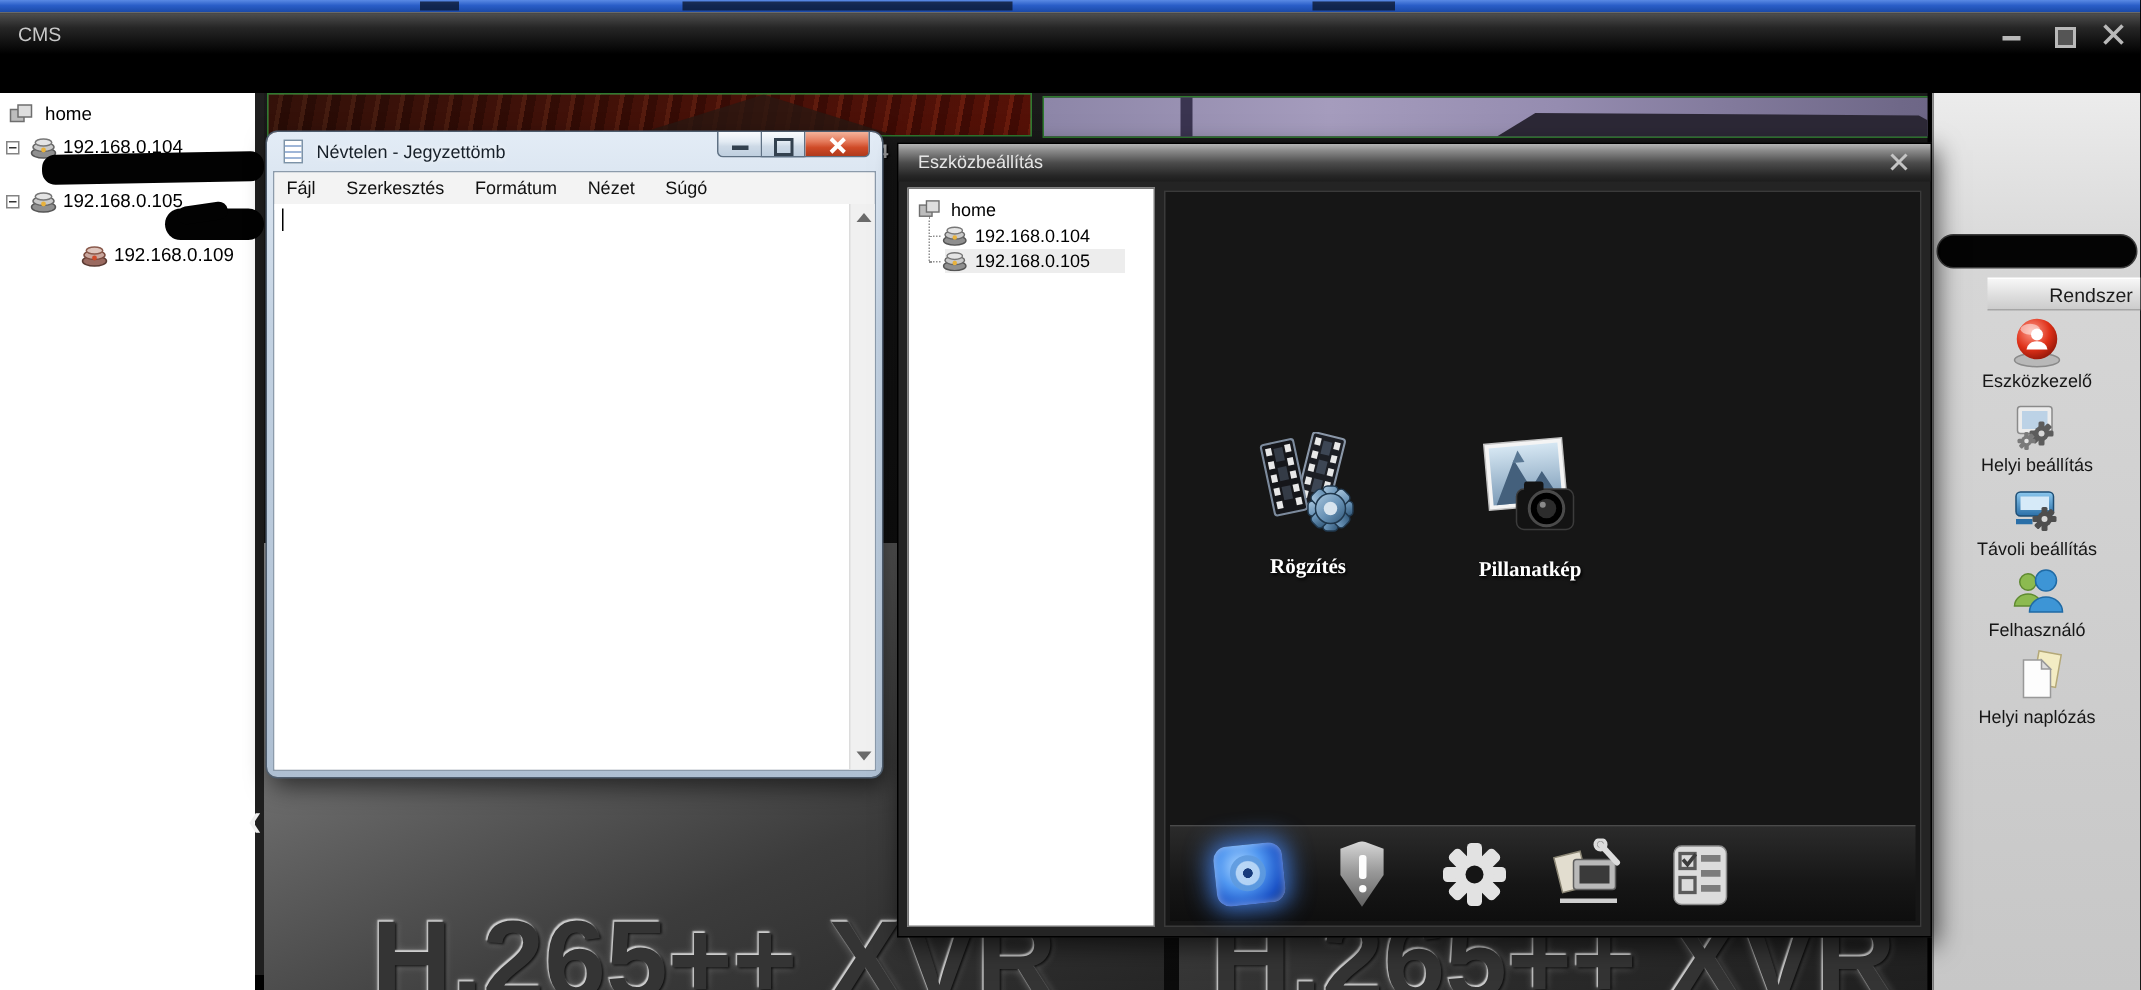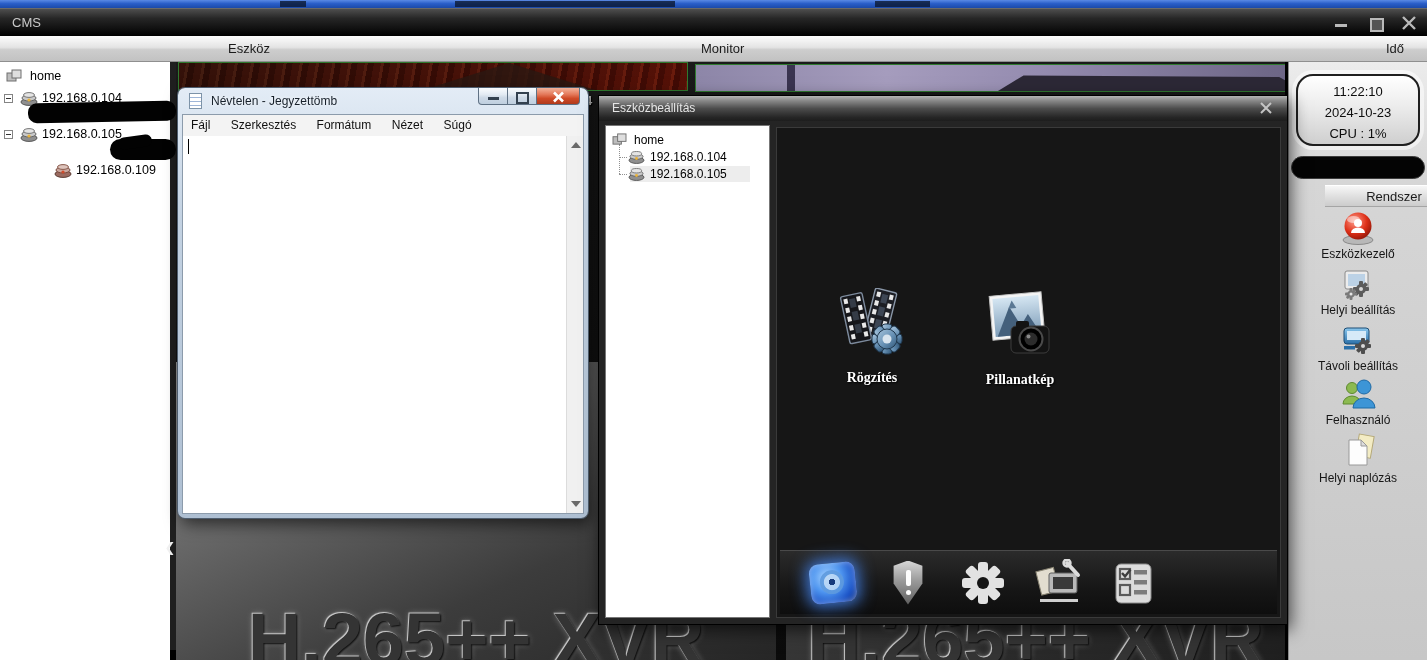--- a/index.html
+++ b/index.html
@@ -161,25 +161,20 @@
       <div class="wc wc-min"></div>
       <div class="wc wc-max"></div>
       <div class="wc wc-close">
         <svg width="16" height="14" viewBox="0 0 16 14">
             <path d="M2 1 L14 13 M14 1 L2 13" stroke="#b9b9b9" stroke-width="2.4"></path>
           </svg>
       </div>
     </div>
   </div>
 
-  <div class="tabbar">
-    <span class="tab tab-eszkoz">Eszköz</span>
-    <span class="tab tab-monitor">Monitor</span>
-    <span class="tab tab-ido">Idő</span>
-  </div>
 
   <div class="sidebar">
     <div class="trow" style="left:6px;top:6px;">
       <svg width="16" height="14" viewBox="0 0 16 14" style="position:absolute;top:1px;">
         <rect x="1" y="4" width="9" height="8" fill="#bdbdbd" stroke="#6e6e6e"></rect>
         <rect x="6" y="1" width="9" height="8" fill="#dedede" stroke="#6e6e6e"></rect>
       </svg>
       <span class="lbl" style="left:24px;">home</span>
     </div>
 
@@ -443,25 +438,20 @@
             <rect x="11" y="26" width="10" height="10" fill="none" stroke="#5a5a5a" stroke-width="2.2"></rect>
             <rect x="25" y="21" width="13" height="4.5" fill="#7c7c7c"></rect>
             <rect x="25" y="31" width="13" height="4.5" fill="#7c7c7c"></rect>
           </svg>
         </div>
       </div>
     </div>
   </div>
 
   <div class="rsidebar">
-    <div class="clock-panel">
-      <div>11:22:10</div>
-      <div>2024-10-23</div>
-      <div>CPU : 1%</div>
-    </div>
     <div class="redact-pill"></div>
     <div class="sys-header">Rendszer</div>
 
     <div class="sys-item si-0">
       <svg class="ic" width="40" height="36" viewBox="0 0 40 36">
         <defs>
           <radialGradient id="redg" cx=".38" cy=".32" r=".8">
             <stop offset="0" stop-color="#ff9d8c"></stop>
               <stop offset=".55" stop-color="#de3018"></stop>
               <stop offset="1" stop-color="#7e1004"></stop>

